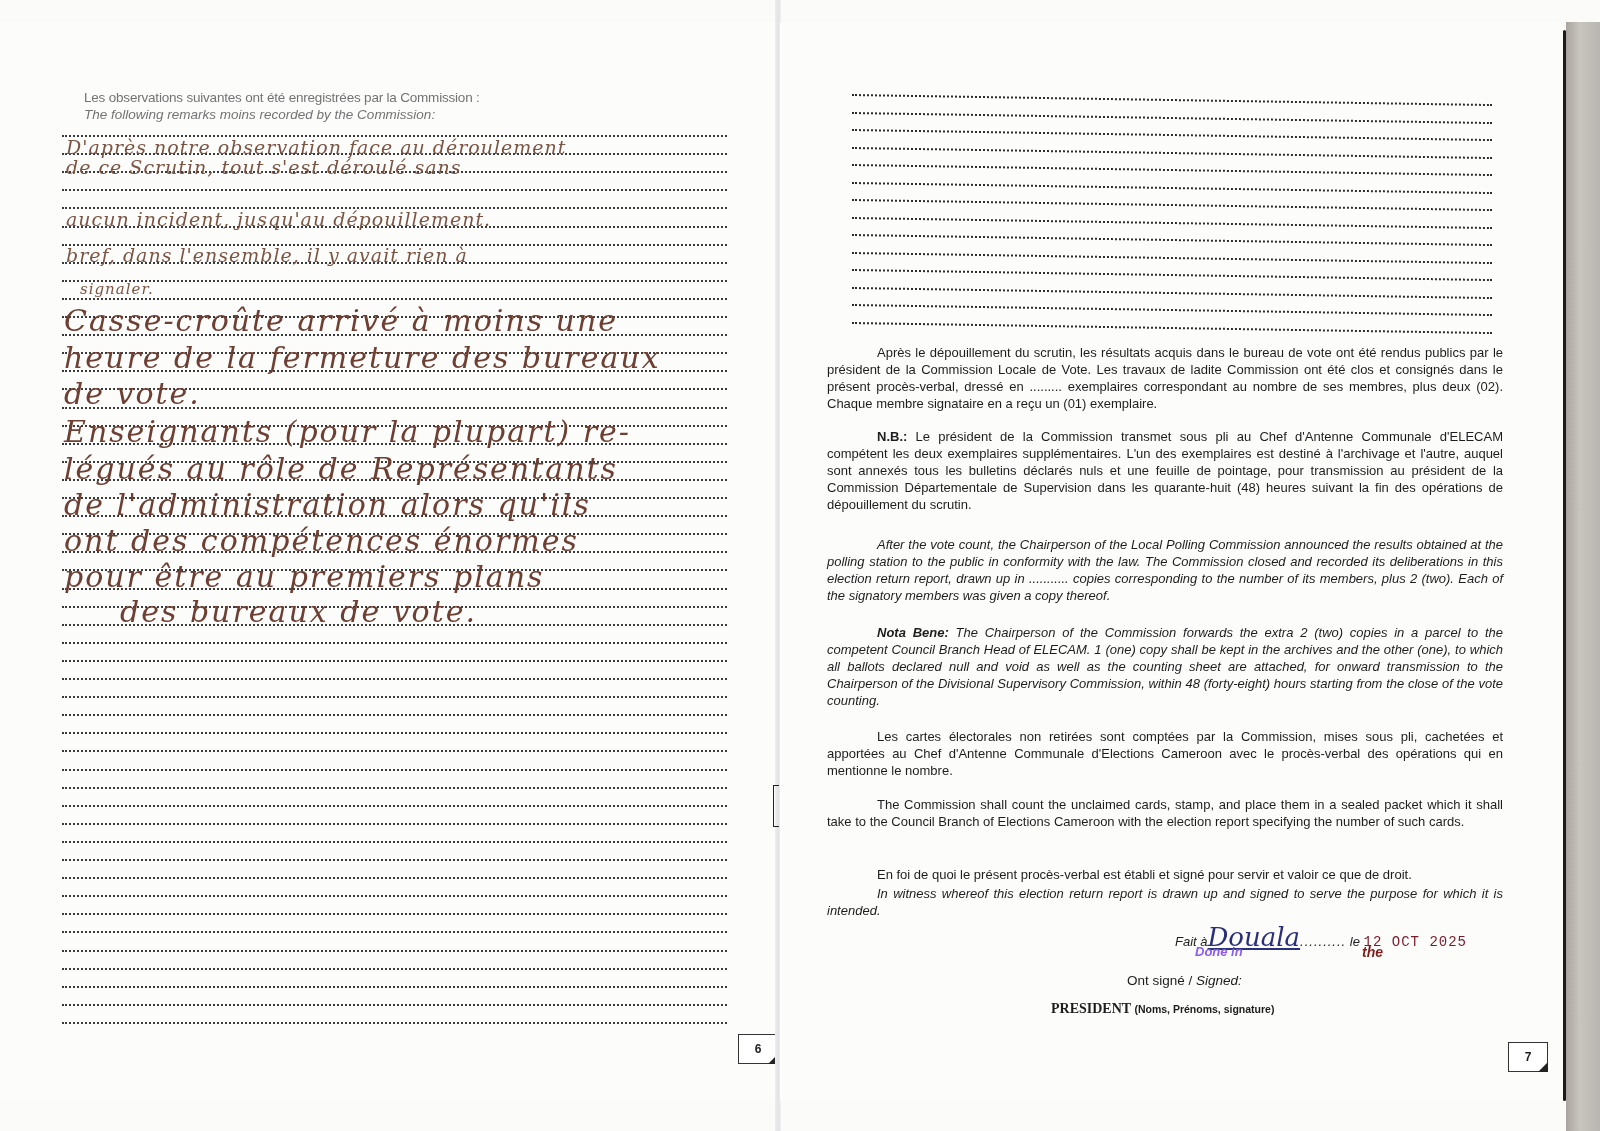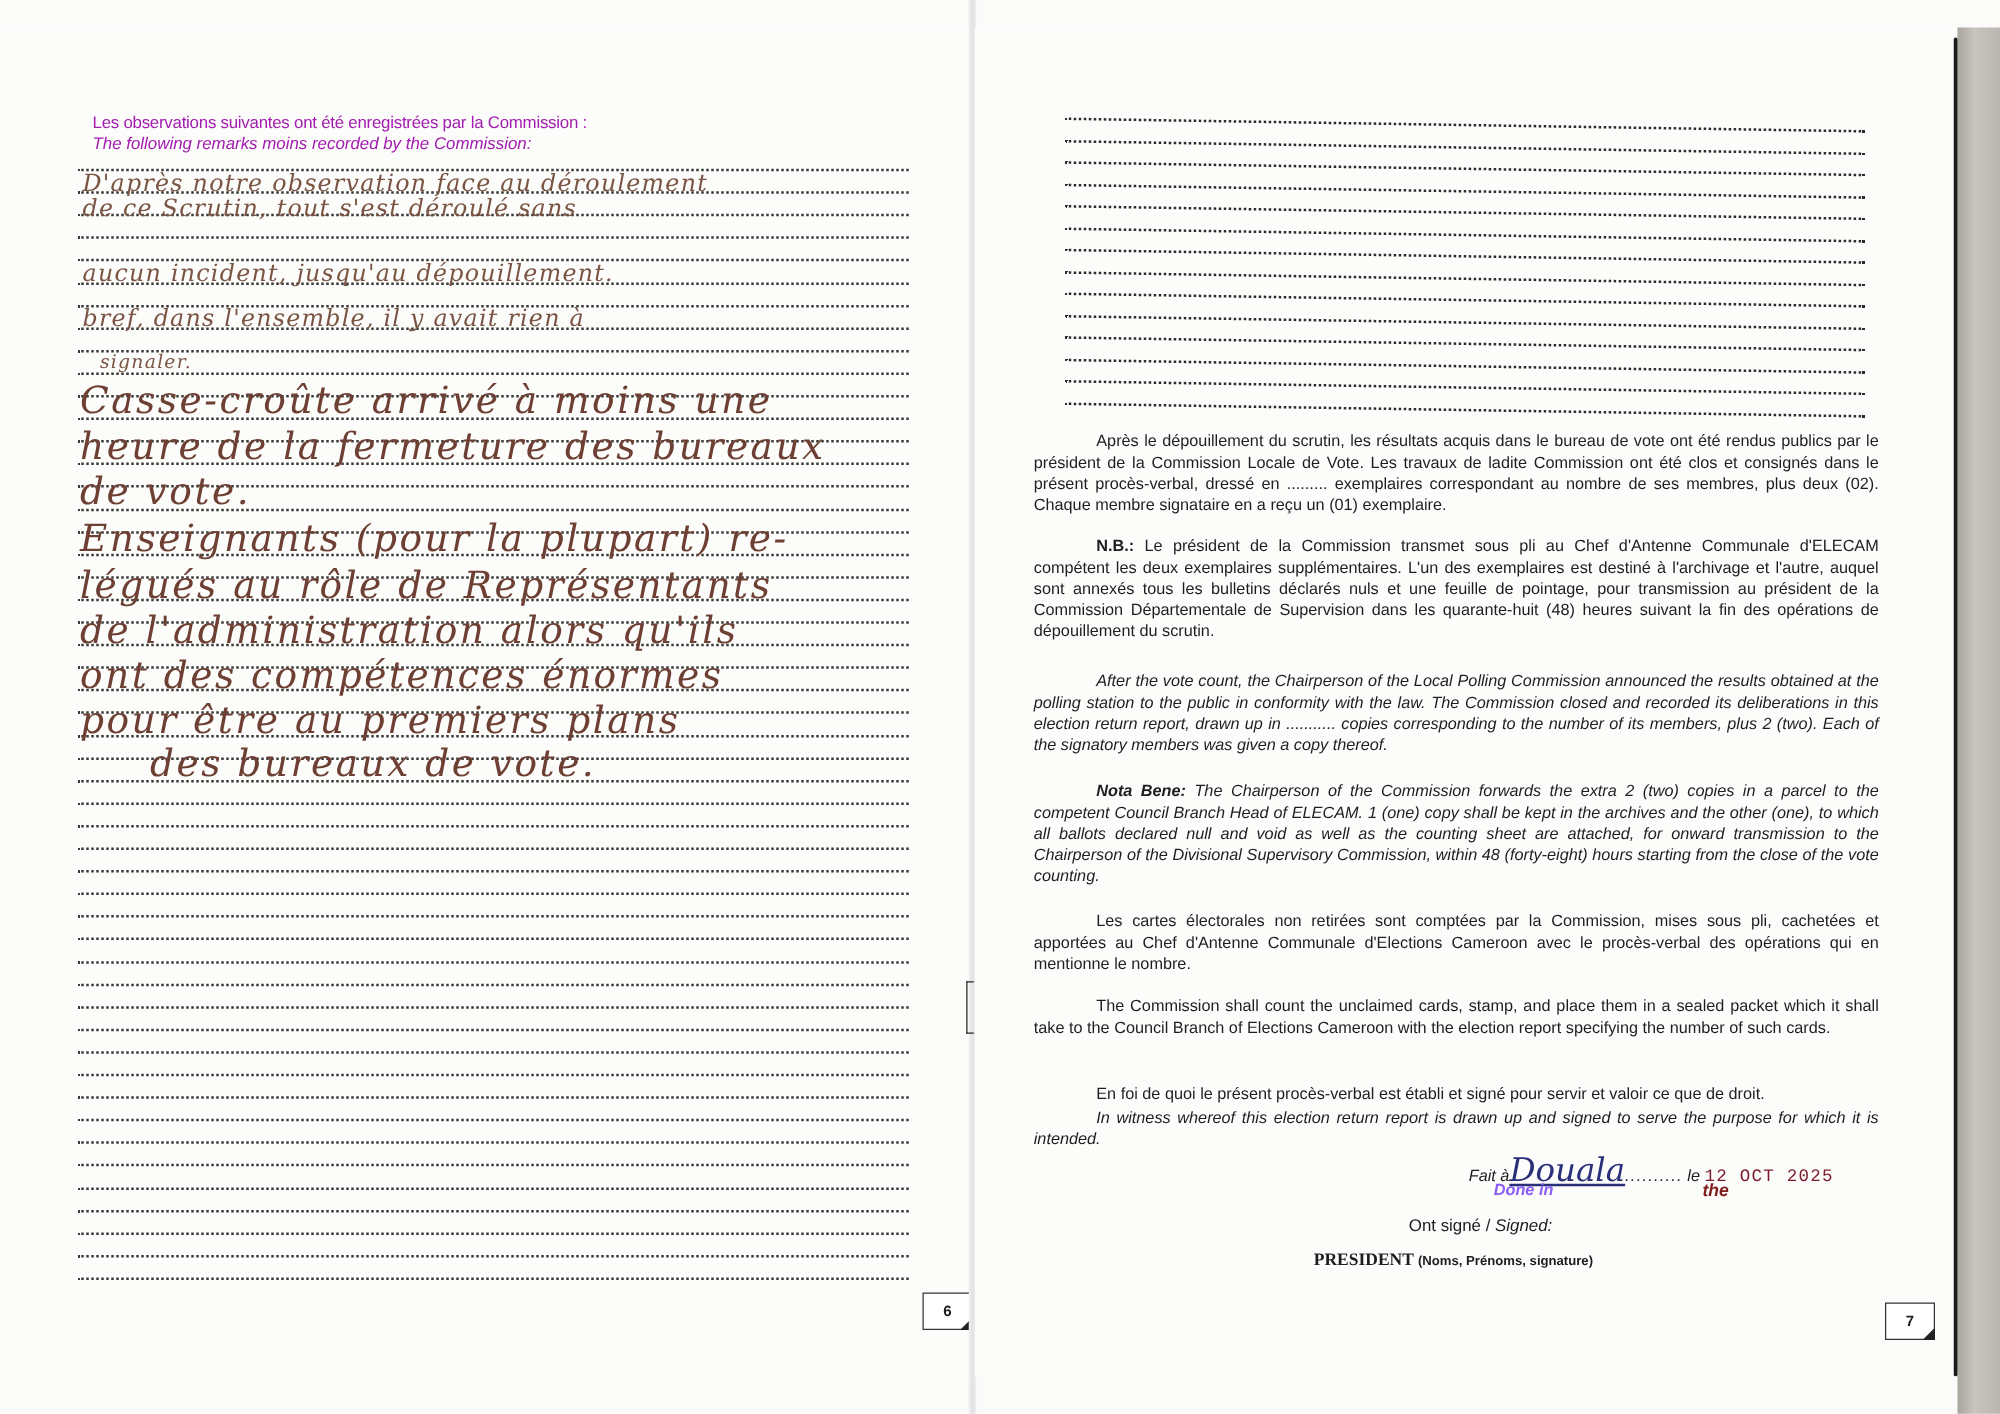--- a/index.html
+++ b/index.html
@@ -22,22 +22,22 @@
     position: absolute; left: 1563px; top: 30px; bottom: 30px; width: 3px;
     background: #1a1a1a; border-radius: 2px;
   }
   .outer-bg {
     position: absolute; left: 1566px; top: 22px; bottom: 0; right: 0;
     background: linear-gradient(90deg, #a9a49e, #c8c4be 40%, #b9b5b0);
   }
 
   
   .obs-title {
-    position: absolute; left: 74px; top: 90px;
-    font-family: "Liberation Sans", sans-serif; font-size: 13.5px; color: #a21caf;
+    position: absolute; left: 84px; top: 90px;
+    font-family: "Liberation Sans", sans-serif; font-size: 13.5px; color: #737373;
   }
   .obs-title .fr { display: block; letter-spacing: -0.2px; }
   .obs-title .en { display: block; font-style: italic; margin-top: 2px; }
 
   .dotlines { position: absolute; left: 62px; width: 665px; top: 0; }
   .dotline {
     position: absolute; left: 0; right: 0; height: 0;
     border-top: 2px dotted #3a3a3a;
   }
 

